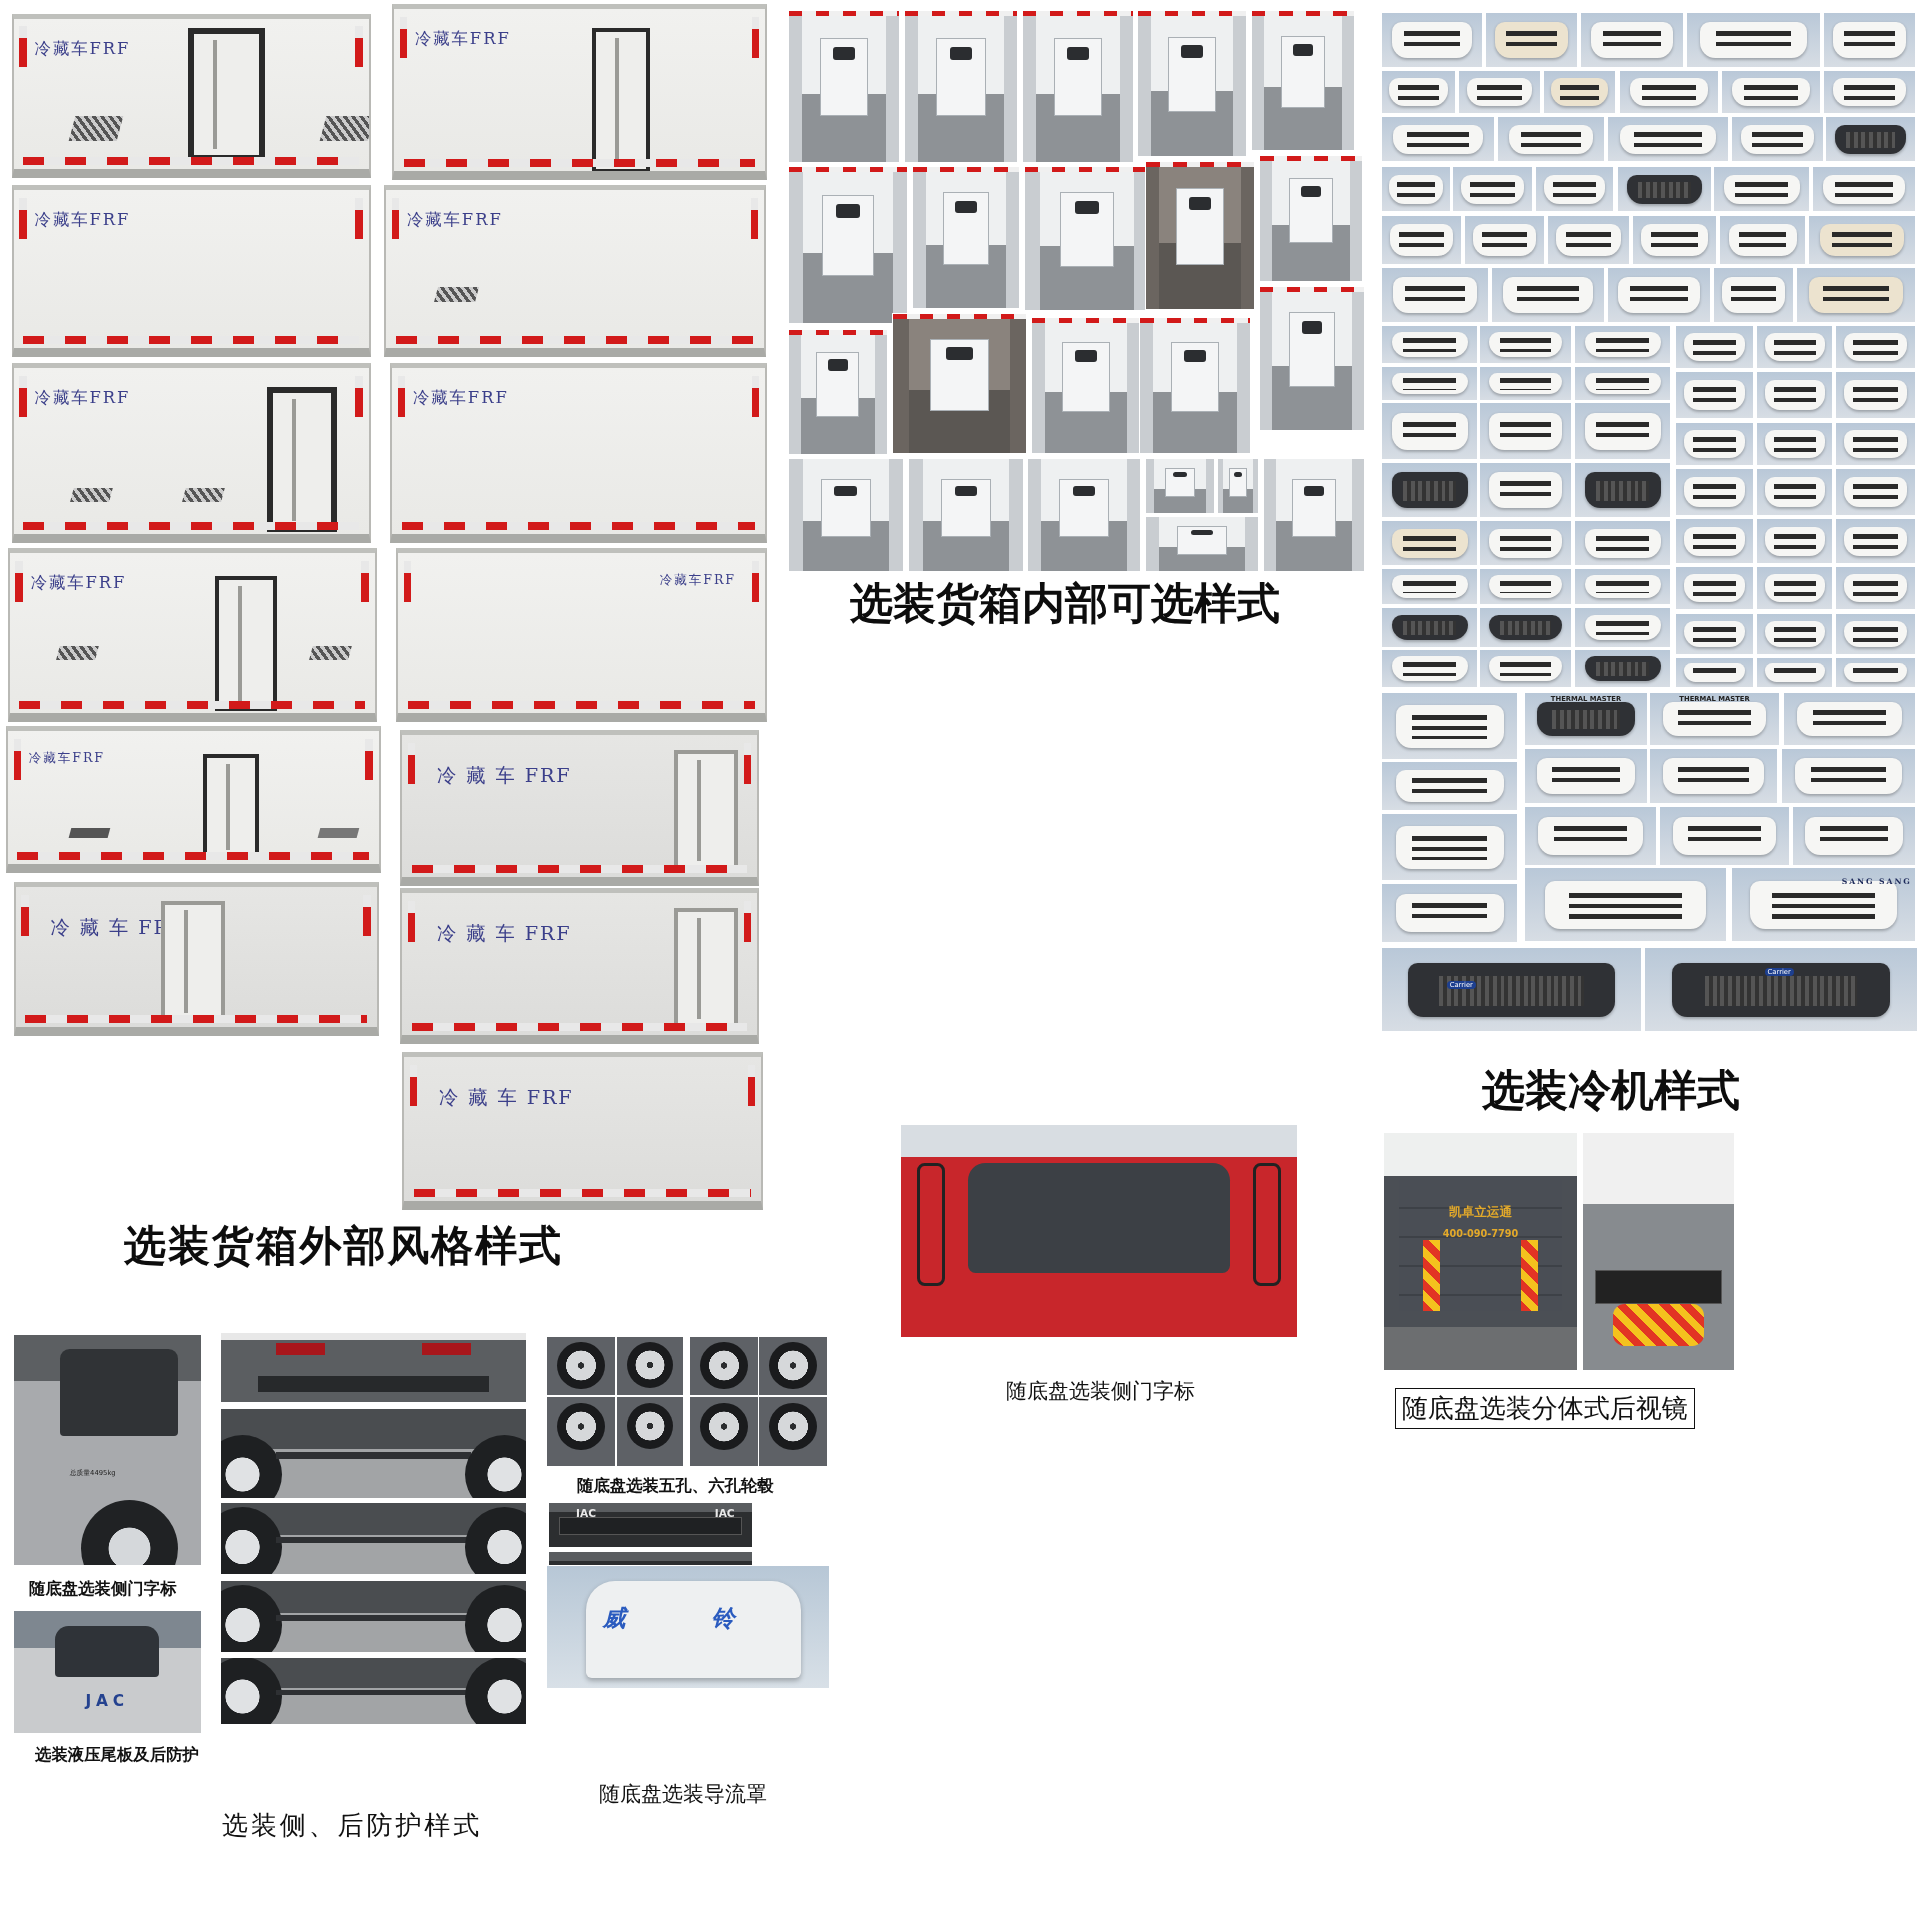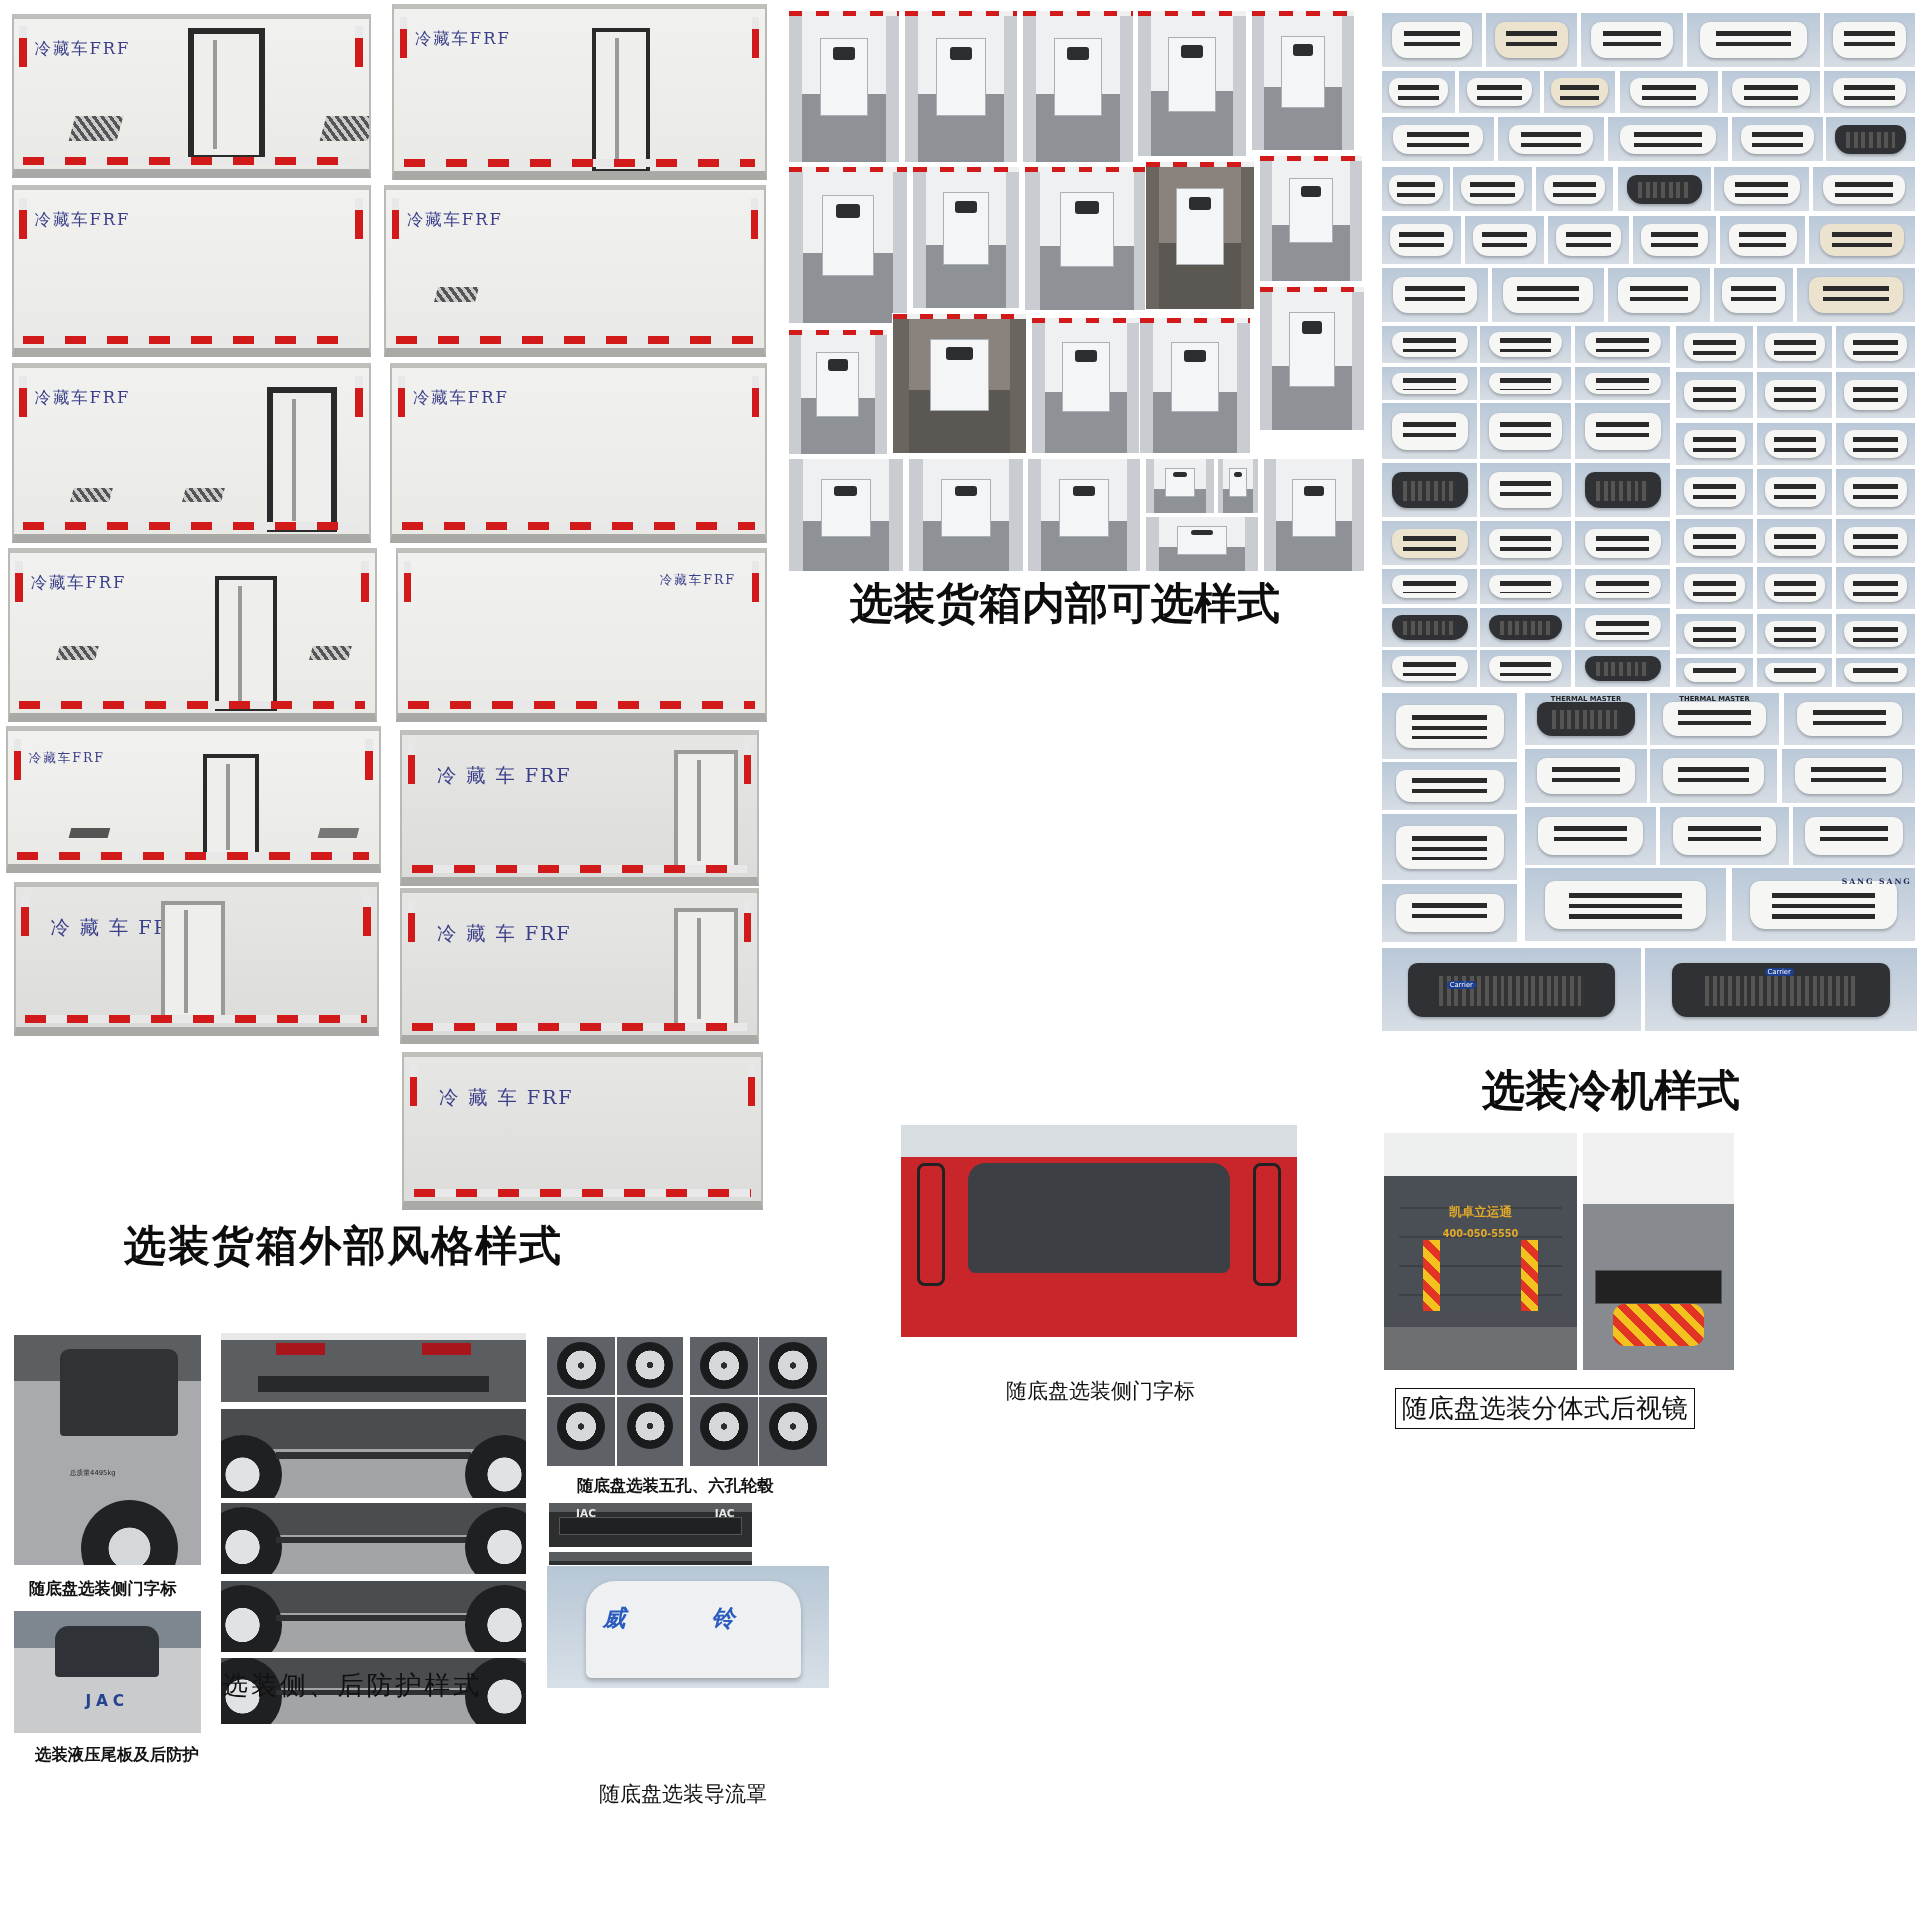--- a/index.html
+++ b/index.html
@@ -470,21 +470,21 @@
 <div class="tile photo-red" style="left:900px;top:1124px;width:398px;height:214px;">
   <span class="mirror-l"></span>
   <span class="windshield"></span>
   <span class="mirror-r"></span>
 </div>
 <div class="cap cap-md" style="left:1006px;top:1377px;">随底盘选装侧门字标</div>
 
 <div class="tile photo-tail" style="left:1383px;top:1132px;width:195px;height:239px;">
   <span class="lift"></span>
   <span class="lift-brand">凯卓立运通</span>
-  <span class="lift-phone">400-050-5550</span>
+  <span class="lift-phone">400-090-7790</span>
   <span class="hazard-l"></span>
   <span class="hazard-r"></span>
 </div>
 <div class="tile photo-guard" style="left:1582px;top:1132px;width:153px;height:239px;">
   <span class="bar"></span>
   <span class="bumper"></span>
 </div>
 <div class="cap cap-box" style="left:1395px;top:1388px;">随底盘选装分体式后视镜</div>
 
 <div class="tile photo-cab" style="left:12.6px;top:1334px;width:189px;height:232px;">
@@ -518,21 +518,21 @@
 <div class="tile photo-side" style="left:220px;top:1580px;width:307px;height:73px;">
   <span class="wheel-a"></span>
     <span class="rail"></span>
     <span class="wheel-b"></span>
 </div>
 <div class="tile photo-side" style="left:220px;top:1657px;width:307px;height:68px;">
   <span class="wheel-a"></span>
     <span class="rail"></span>
     <span class="wheel-b"></span>
 </div>
-<div class="cap cap-lg" style="left:222px;top:1668px;">选装侧、后防护样式</div>
+<div class="cap cap-lg" style="left:222px;top:1808px;">选装侧、后防护样式</div>
 
 <div class="abs" style="left:546px;top:1336px;width:284px;height:131px;">
   <div class="tile photo-wheel" style="left:0;top:0;width:70px;height:60px;">
       <span class="hub"></span>
     </div>
   <div class="tile photo-wheel" style="left:70px;top:0;width:68px;height:60px;">
       <span class="hub"></span>
     </div>
   <div class="tile photo-wheel" style="left:143px;top:0;width:70px;height:60px;">
       <span class="hub"></span>

